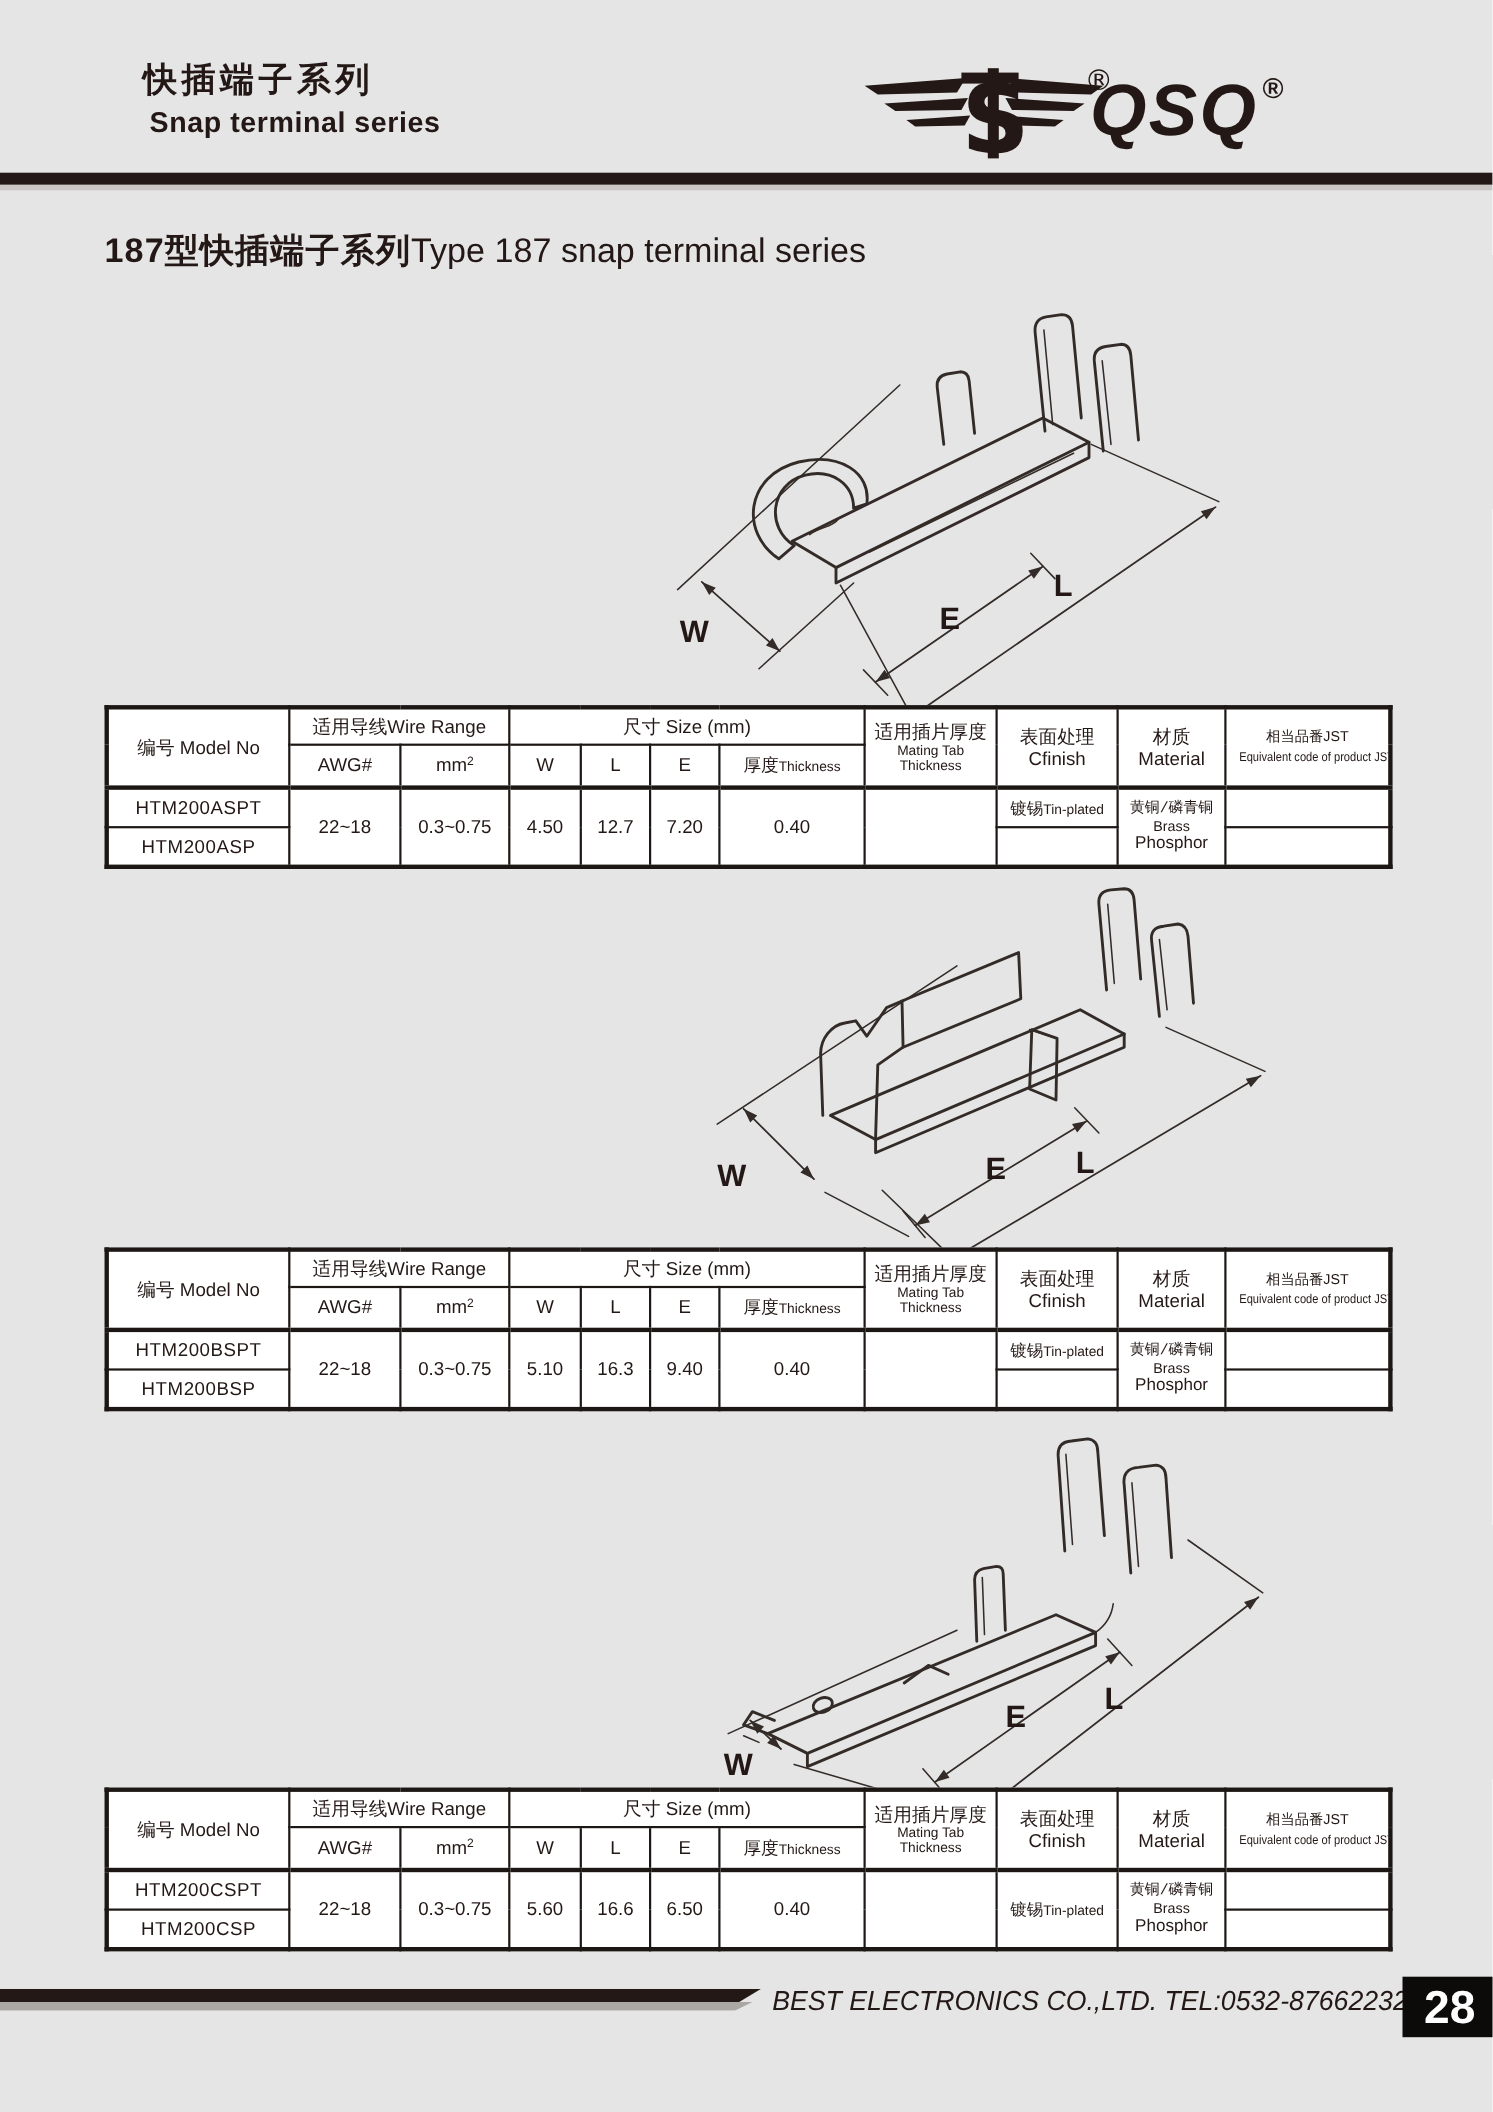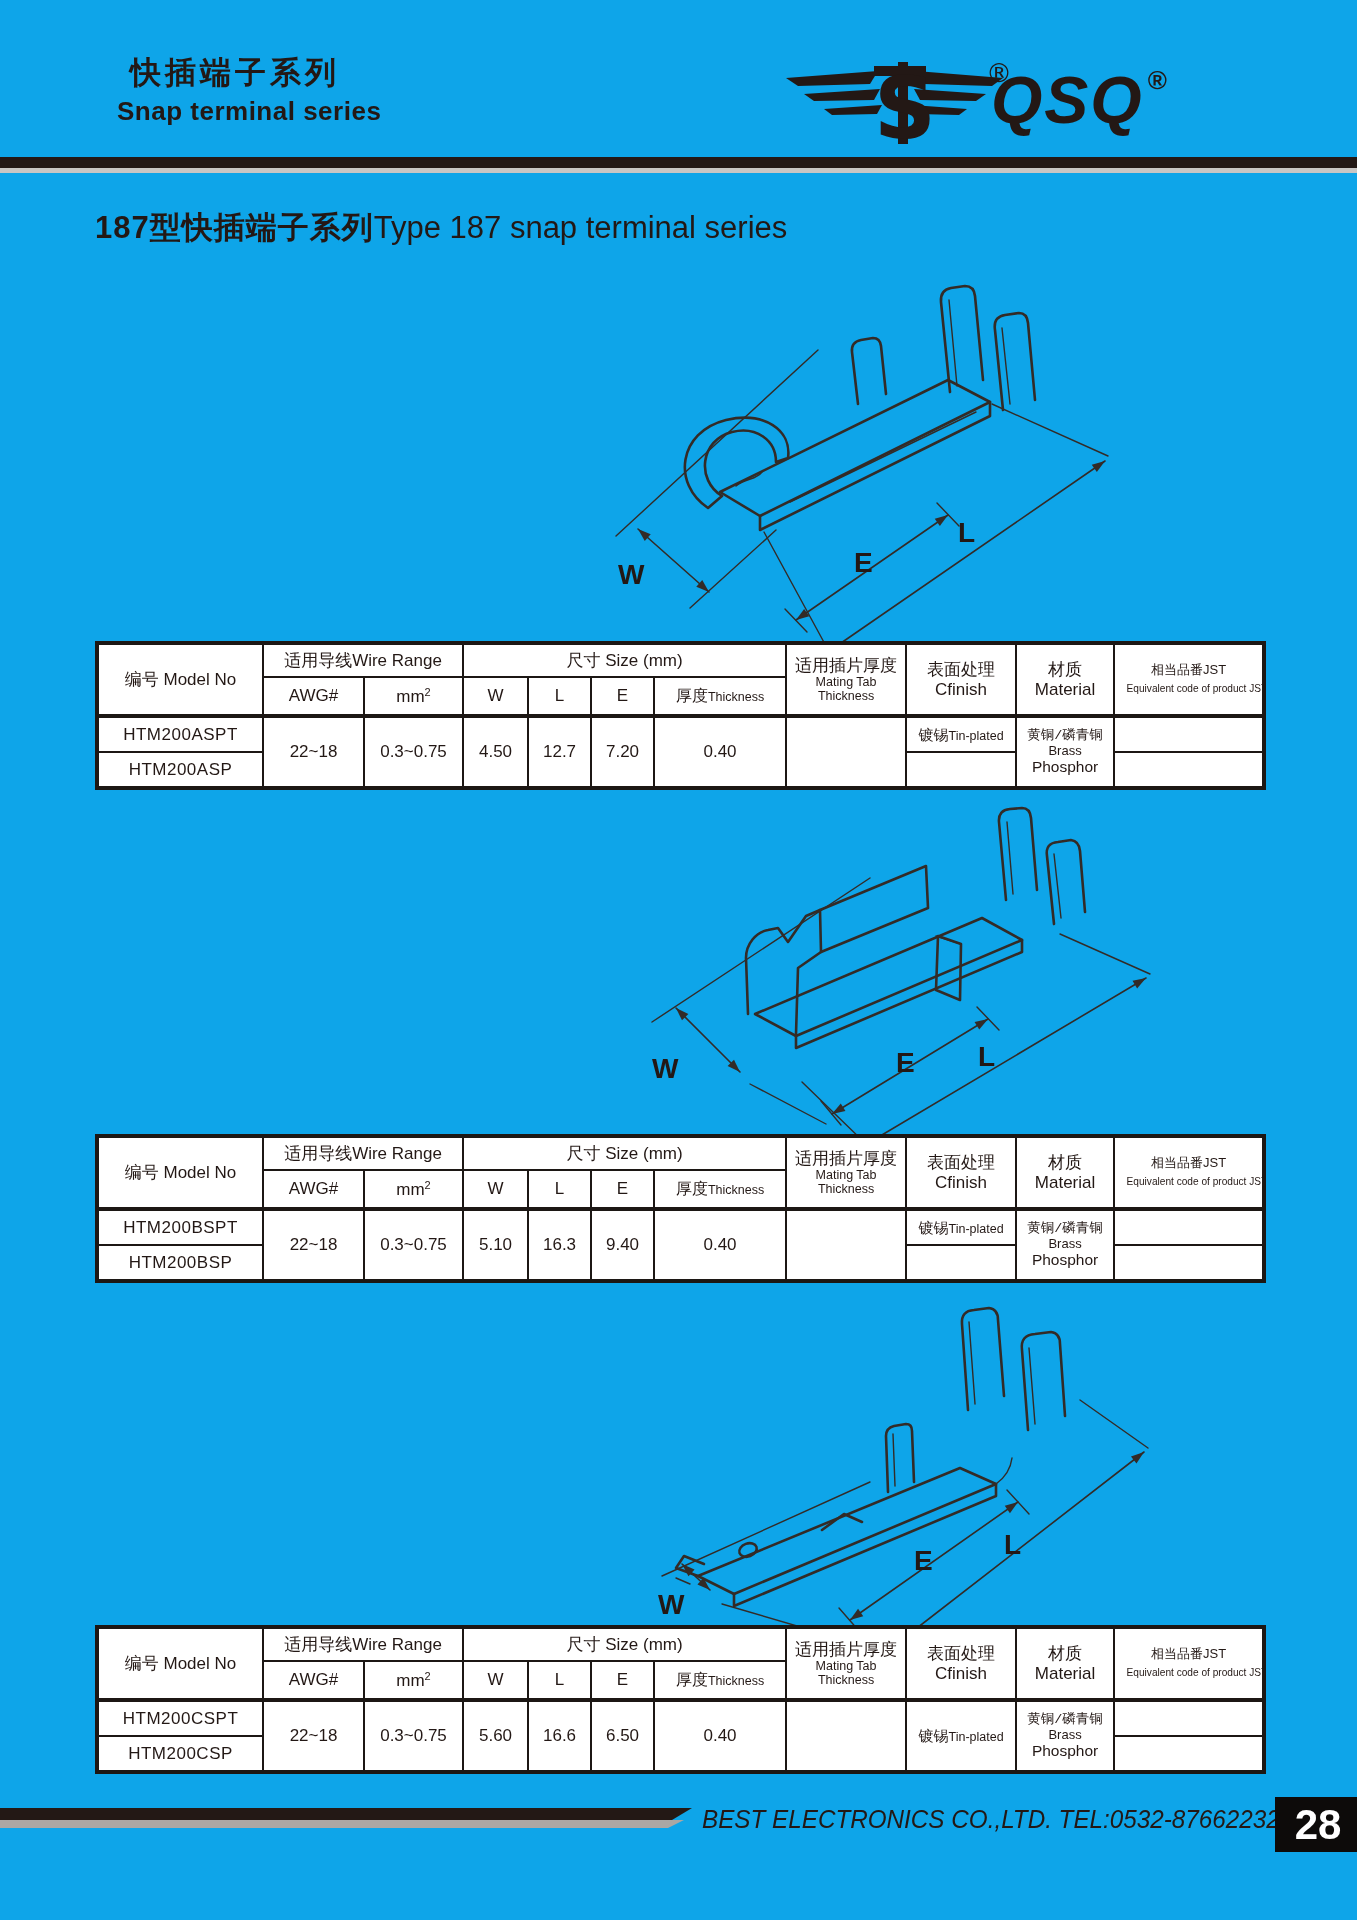--- a/index.html
+++ b/index.html
@@ -1,22 +1,22 @@
 <!DOCTYPE html>
 <html><head>
 <meta charset="utf-8">
 <style>
   html,body{margin:0;padding:0;background:#ffffff;}
-  .page{position:relative;width:1357px;height:1920px;background:#0ea5e9;overflow:hidden;
+  .page{position:relative;width:1357px;height:1920px;background:#e5e5e5;overflow:hidden;
         font-family:"Liberation Sans","DejaVu Sans",sans-serif;color:#231815;}
   .abs{position:absolute;}
 
   
   .hdr-zh{left:130px;top:52px;font-size:31px;font-weight:bold;letter-spacing:4px;}
-  .hdr-en{left:117px;top:96px;font-size:26px;font-weight:bold;letter-spacing:0.5px;}
+  .hdr-en{left:136px;top:96px;font-size:26px;font-weight:bold;letter-spacing:0.5px;}
   .bar-top{left:0;top:157px;width:1357px;height:11px;background:#231815;}
   .bar-top-shadow{left:0;top:168px;width:1357px;height:5px;background:#c9c6c4;}
   .ts-logo{left:778px;top:56px;width:245px;height:96px;}
   .qsq-logo{left:991px;top:62px;font-size:66px;font-weight:bold;font-style:italic;
             letter-spacing:2px;white-space:nowrap;}
   .qsq-logo sup{font-size:26px;font-style:normal;vertical-align:34px;margin-left:4px;}
 
   
   .section-title{left:95px;top:207px;font-size:31px;white-space:nowrap;}
   .section-title .zh{font-weight:bold;letter-spacing:1px;}

